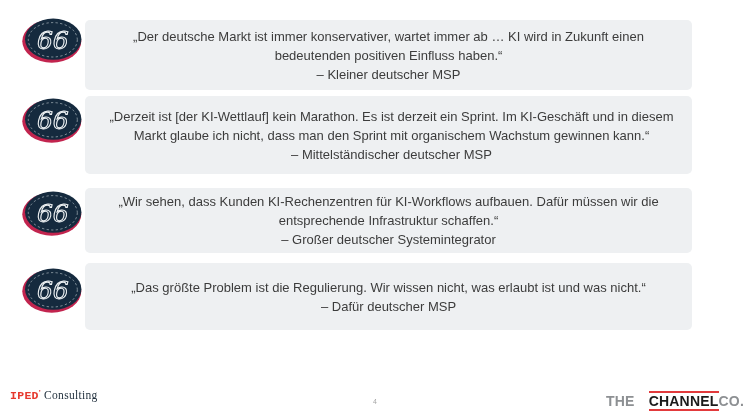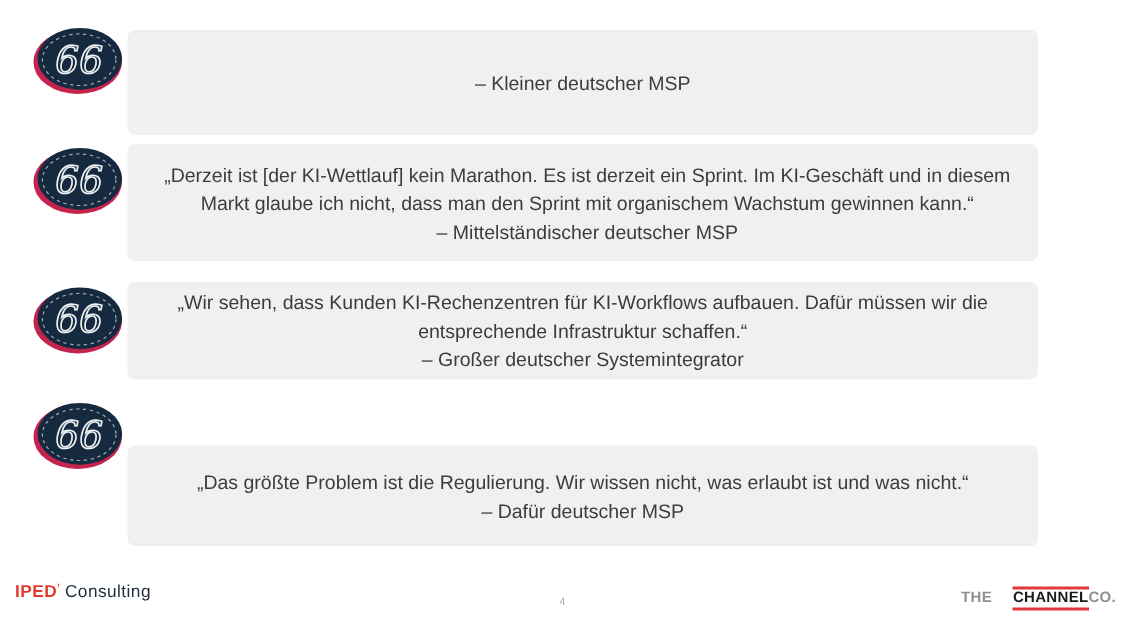--- a/index.html
+++ b/index.html
@@ -17,39 +17,39 @@
     background:#eef0f2;border-radius:5px;
     display:flex;flex-direction:column;justify-content:center;align-items:center;
     text-align:center;color:#3c3c3c;
     font-size:13px;line-height:19px;
     padding:2px 10px;box-sizing:border-box;
   }
   
   .icon1{top:17px;}  .card1{top:20px;height:70px;}
   .icon2{top:97px;}  .card2{top:96px;height:78px;padding-left:16px;}
   .icon3{top:190px;} .card3{top:188px;height:65px;}
-  .icon4{top:267px;} .card4{top:263px;height:67px;margin-top:34px;}
+  .icon4{top:267px;} .card4{top:263px;height:67px;}
 
   .footer-left{
     position:absolute;left:10px;top:389px;
     font-size:11.5px;letter-spacing:0.3px;
   }
-  .iped{color:#e6392e;font-weight:bold;}
+  .iped{color:#e6392e;font-weight:bold;font-family:Liberation Mono, monospace;}
   .iped-mark{color:#e6392e;font-size:7px;vertical-align:top;font-weight:bold;}
-  .consulting{color:#1e2d3a;font-weight:400;margin-left:3px;}
+  .consulting{color:#1e2d3a;font-weight:400;margin-left:3px;font-family:Liberation Serif, serif;}
 
   .page-num{
     position:absolute;left:0;top:398px;width:750px;
     text-align:center;font-size:7px;color:#a6a6a6;
   }
 
   .footer-right{
     position:absolute;right:6px;top:391px;
     display:inline-flex;align-items:center;
-    font-size:10px;letter-spacing:0.2px;line-height:1;
+    font-size:14px;letter-spacing:0.2px;line-height:1;
   }
   .tcc-the{color:#8d9093;font-weight:600;}
   .tcc-channel{
     color:#1b1b1b;font-weight:bold;
     border-top:2px solid #e23a3c;border-bottom:2px solid #e23a3c;
     padding:1px 0;
     margin-left:14px;
   }
   .tcc-co{color:#8d9093;font-weight:700;}
 </style>
@@ -60,20 +60,21 @@
 
   <div class="qicon icon1">
     <svg viewBox="0 0 61 46">
       <ellipse cx="29.8" cy="24.2" rx="29.5" ry="21.5" fill="#c2244e"></ellipse>
       <ellipse cx="31.2" cy="22.2" rx="28.2" ry="20.6" fill="#152a3e"></ellipse>
       <ellipse cx="30.8" cy="22.8" rx="24.5" ry="17.2" fill="none" stroke="#b9c3c9" stroke-width="0.8" stroke-dasharray="2.2 2.4" opacity="0.85"></ellipse>
       <text x="30.8" y="31.5" text-anchor="middle" font-family="DejaVu Serif, serif" font-style="italic" font-size="25" fill="none" stroke="#edf1f3" stroke-width="1.1">66</text>
     </svg>
   </div>
   <div class="qcard card1">
+    <div>„Der deutsche Markt ist immer konservativer, wartet immer ab … KI wird in Zukunft einen bedeutenden positiven Einfluss haben.“</div>
     <div>– Kleiner deutscher MSP</div>
   </div>
 
   <div class="qicon icon2">
     <svg viewBox="0 0 61 46">
       <ellipse cx="29.8" cy="24.2" rx="29.5" ry="21.5" fill="#c2244e"></ellipse>
       <ellipse cx="31.2" cy="22.2" rx="28.2" ry="20.6" fill="#152a3e"></ellipse>
       <ellipse cx="30.8" cy="22.8" rx="24.5" ry="17.2" fill="none" stroke="#b9c3c9" stroke-width="0.8" stroke-dasharray="2.2 2.4" opacity="0.85"></ellipse>
       <text x="30.8" y="31.5" text-anchor="middle" font-family="DejaVu Serif, serif" font-style="italic" font-size="25" fill="none" stroke="#edf1f3" stroke-width="1.1">66</text>
     </svg>

